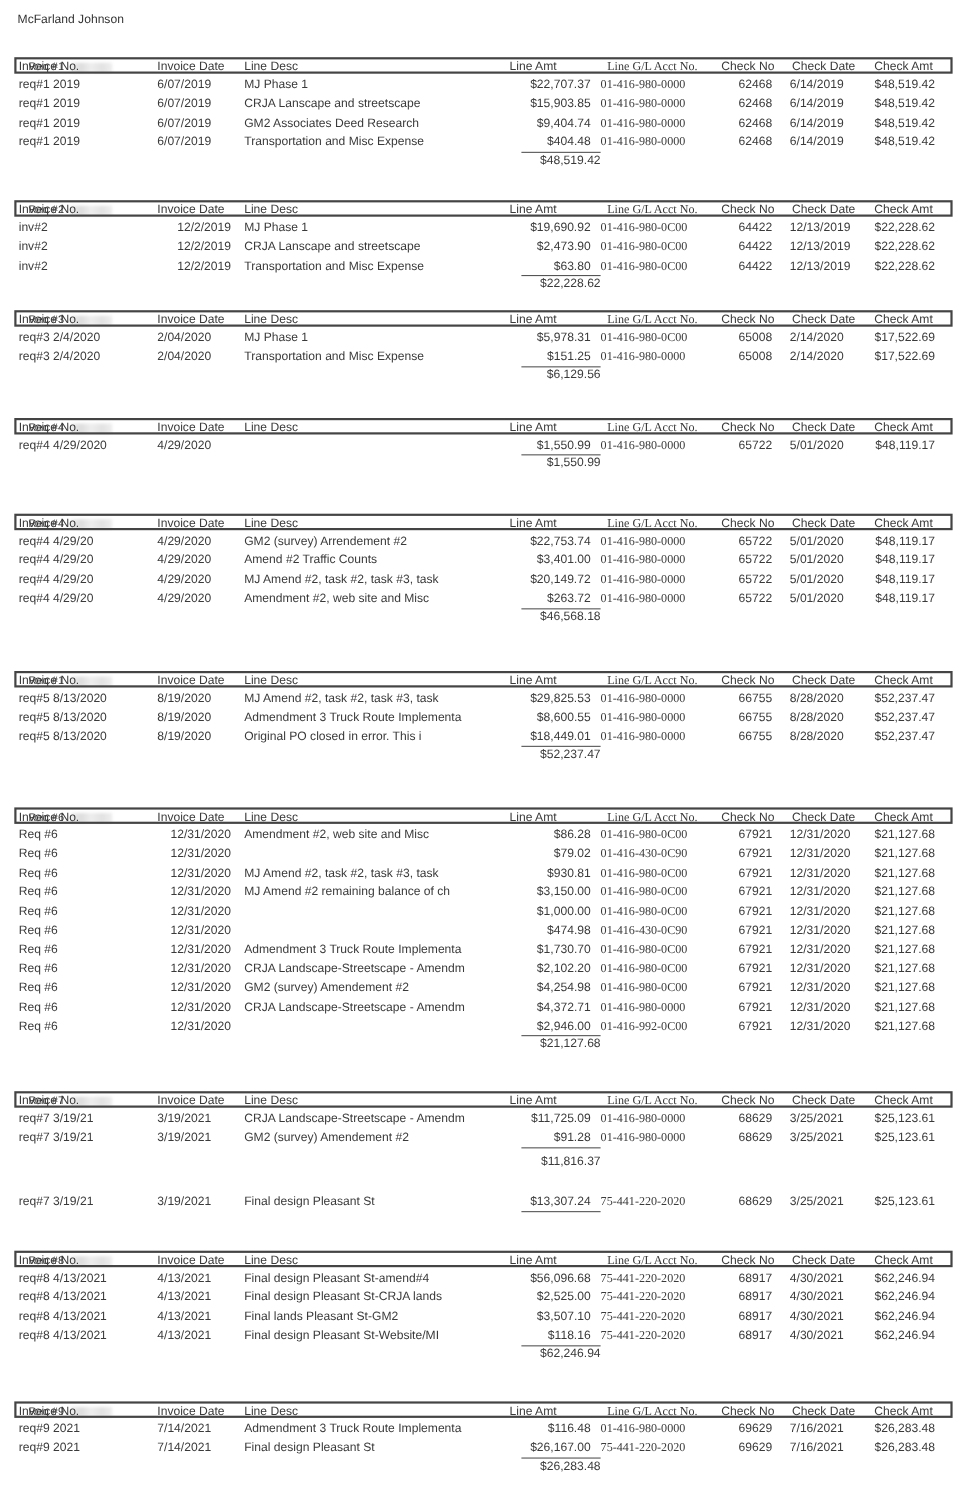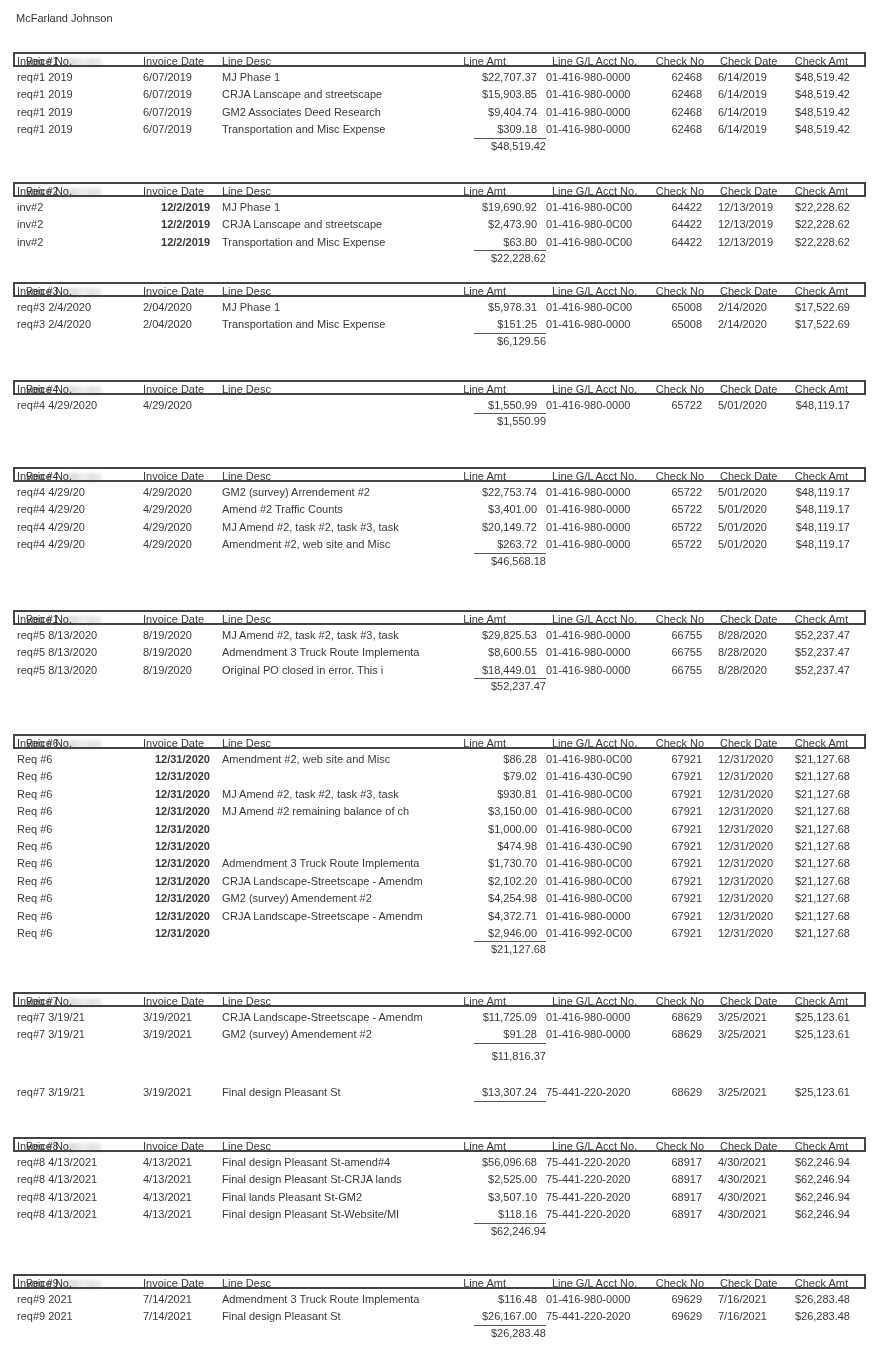--- a/index.html
+++ b/index.html
@@ -15,24 +15,24 @@
     background: linear-gradient(90deg,#eee,#ddd,#eee,#e2e2e2,#eee); filter: blur(1.5px);
   }
   .hdr {
     position: absolute; left: 13px; right: 14px; top: 12px; height: 15px;
     border: 2px solid #444; box-sizing: border-box;
   }
   .row { position: absolute; left: 0; width: 872px; height: 16px; }
   .cell { position: absolute; top: 0; white-space: nowrap; line-height: 15px; }
   .c-inv { left: 17px; }
   .c-date { left: 143px; }
-  .c-date.right { left: auto; right: calc(880px - 218px); font-weight: bold; }
+  .c-date.right { left: auto; right: calc(880px - 218px); }
   .c-desc { left: 222px; }
   .c-amt { right: calc(880px - 545px); text-align: right; }
-  .c-gl { left: 546px; }
+  .c-gl { left: 546px; font-family: Liberation Serif, serif; }
   .c-chk { right: calc(880px - 710px); text-align: right; }
   .c-cdate { left: 718px; }
   .c-camt { right: calc(880px - 858px); text-align: right; }
   .hdr-row .cell { top: 1px; }
   .hdr-row .c-amt { right: calc(880px - 514px); text-align: right; }
   .hdr-row .c-gl { left: 552px; }
   .hdr-row .c-chk { right: calc(880px - 712px); }
   .hdr-row .c-cdate { left: 720px; }
   .hdr-row .c-camt { right: calc(880px - 856px); }
   .underline { position: absolute; left: 474px; width: 72px; border-top: 1.5px solid #555; }
@@ -83,21 +83,21 @@
         <span class="cell c-amt">$9,404.74</span>
         <span class="cell c-gl">01-416-980-0000</span>
         <span class="cell c-chk">62468</span>
         <span class="cell c-cdate">6/14/2019</span>
         <span class="cell c-camt">$48,519.42</span>
       </div>
       <div class="row" style="top: 82.2px;">
         <span class="cell c-inv">req#1 2019</span>
         <span class="cell c-date">6/07/2019</span>
         <span class="cell c-desc">Transportation and Misc Expense</span>
-        <span class="cell c-amt">$309.18</span>
+        <span class="cell c-amt">$404.48</span>
         <span class="cell c-gl">01-416-980-0000</span>
         <span class="cell c-chk">62468</span>
         <span class="cell c-cdate">6/14/2019</span>
         <span class="cell c-camt">$48,519.42</span>
       </div>
       <div class="underline" style="top: 97.6px;"></div>
       <div class="total" style="top: 99.6px;">$48,519.42</div>
     </div>
     <div class="req" style="top: 170px;">
       <div class="req-title"><span>Req #2</span><span class="blur"></span></div>

